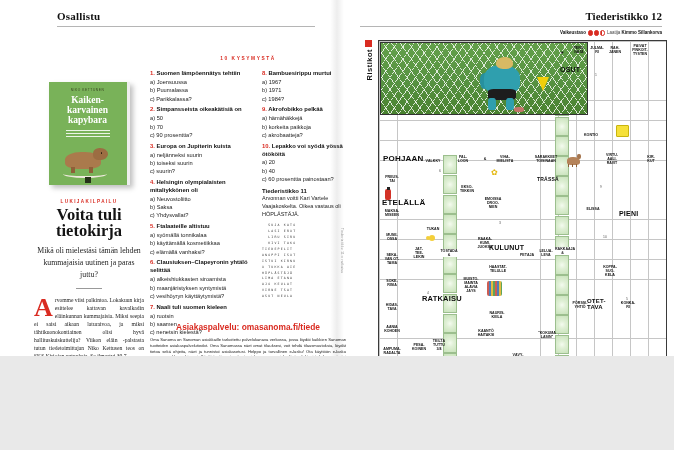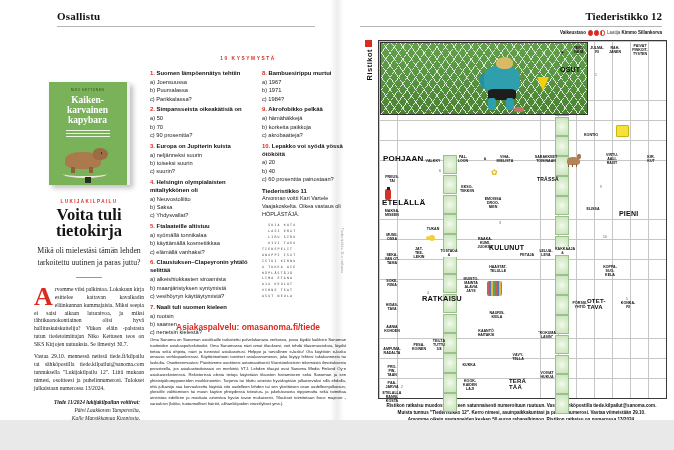--- a/index.html
+++ b/index.html
@@ -1,16 +1,16 @@
 <!DOCTYPE html>
 <html><head>
 <meta charset="utf-8">
 <style>
   html,body{margin:0;padding:0;background:#e9e9e9;}
-  .spread{position:relative;width:674px;height:420px;background:#fff;overflow:hidden;
+  .spread{position:relative;width:674px;height:356px;background:#fff;overflow:hidden;
           font-family:"Liberation Sans",sans-serif;color:#111;}
   .abs{position:absolute;}
   .red{color:#d92b21;}
   .rule{position:absolute;height:1px;background:#b5b5b5;}
   .gutter{position:absolute;left:330px;top:0;width:14px;height:450px;
           background:linear-gradient(90deg,rgba(0,0,0,0) 0%,rgba(0,0,0,.07) 50%,rgba(0,0,0,0) 100%);}
   
   .phead{font-family:"Liberation Serif",serif;font-weight:bold;font-size:11px;letter-spacing:.2px;}
   .book-col{position:absolute;left:34px;top:82px;width:110px;}
   .book{position:relative;width:78px;height:103px;margin:0 auto 14px auto;background:#79b259;
@@ -152,21 +152,21 @@
           <div class="leg1"></div>
           <div class="leg2"></div>
       </div>
       <div class="book-logo"></div>
     </div>
     <div class="kicker red">LUKIJAKILPAILU</div>
     <div class="win-title">
       <div>Voita tuli</div>
       <div>tietokirja</div>
     </div>
-    <div class="lead">Mikä oli mielestäsi tämän lehden tarkoitettu uutinen ja paras juttu?</div>
+    <div class="lead">Mikä oli mielestäsi tämän lehden kummajaisia uutinen ja paras juttu?</div>
     <div class="minirule"></div>
     <div class="bodytxt">
       <span class="dropcap">A</span><span>rvomme viisi palkintoa. Lokakuun kirja esittelee kattavan kavalkadin eläinkunnan kummajaisia. Miksi seepia ei saisi aikaan laturaivoa, ja miksi tähtikuonokontiainen olisi hyvä hallituskuiskuttelija? Viikon eläin -palstasta tutun tiedetoimittajan Niko Kettusen teos on SKS Kirjojen uutuuksia. Se ilmestyi 30.7.</span>
     </div>
     <div class="bodytxt body2">Vastaa 29.10. mennessä netissä tiede.fi/kilpailu tai sähköpostilla tiede.kilpailut@sanoma.com tunnuksella "Lukijakilpailu 12". Liitä mukaan nimesi, osoitteesi ja puhelinnumerosi. Tulokset julkaistaan numerossa 13/2024.</div>
     <div class="winners">
       <div class="wtitle">Tiede 11/2024 lukijakilpailun voittivat:</div>
       <div id="winners-list">
           <div class="wline">Päivi Laakkonen Tampereelta,</div>
           <div class="wline">Kalle Mansikkamaa Kuopiosta,</div>

